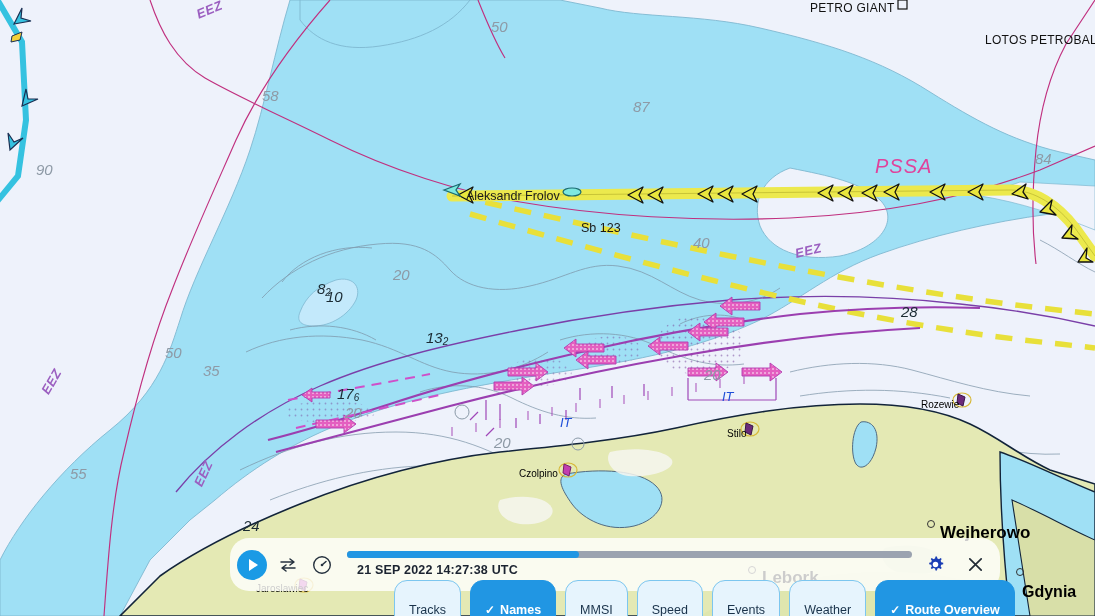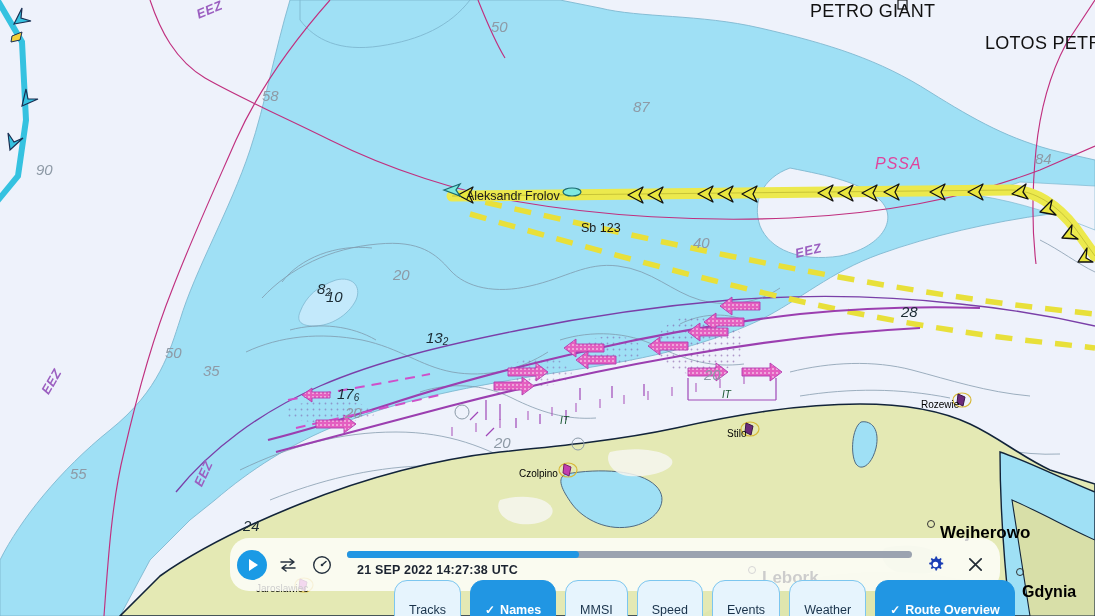--- a/index.html
+++ b/index.html
@@ -10,27 +10,27 @@
   }
   #app{position:relative;width:1095px;height:616px;overflow:hidden;}
   #chart-svg{position:absolute;left:0;top:0;width:1095px;height:616px;}
 
   
   .maplabel{position:absolute;white-space:nowrap;pointer-events:none;}
   .sounding{color:#8e9aa6;font-style:italic;font-size:15px;}
   .sounding-dk{color:#1b2b33;font-style:italic;font-size:15px;}
   .sounding-dk .sub{font-size:10px;vertical-align:-2px;}
   .eezlbl{color:#9b5fc0;font-style:italic;font-size:13px;font-weight:600;letter-spacing:.5px;}
-  .pssalbl{color:#e0439c;font-style:italic;font-size:16px;letter-spacing:1px;}
+  .pssalbl{color:#e0439c;font-style:italic;font-size:20px;letter-spacing:1px;}
   .vessel-name{color:#1a1a1a;font-size:12.5px;}
-  .platform-name{color:#111;font-size:18px;letter-spacing:.3px;}
+  .platform-name{color:#111;font-size:12px;letter-spacing:.3px;}
   .town{color:#000000;font-size:10px;}
   .city{color:#000;font-size:16px;font-weight:bold;}
   .city-sm{color:#000;font-size:17px;font-weight:bold;}
-  .itsym{color:#14532d;font-size:10px;font-style:italic;}
+  .itsym{color:#1d4ed8;font-size:13px;font-style:italic;}
 
   
   #timeline{
     position:absolute;left:230px;top:538px;width:770px;height:53px;
     background:rgba(255,255,255,.80);
     border-radius:19px;
     display:flex;align-items:center;
   }
   #play-btn{
     width:30px;height:30px;margin-left:7px;border-radius:50%;

